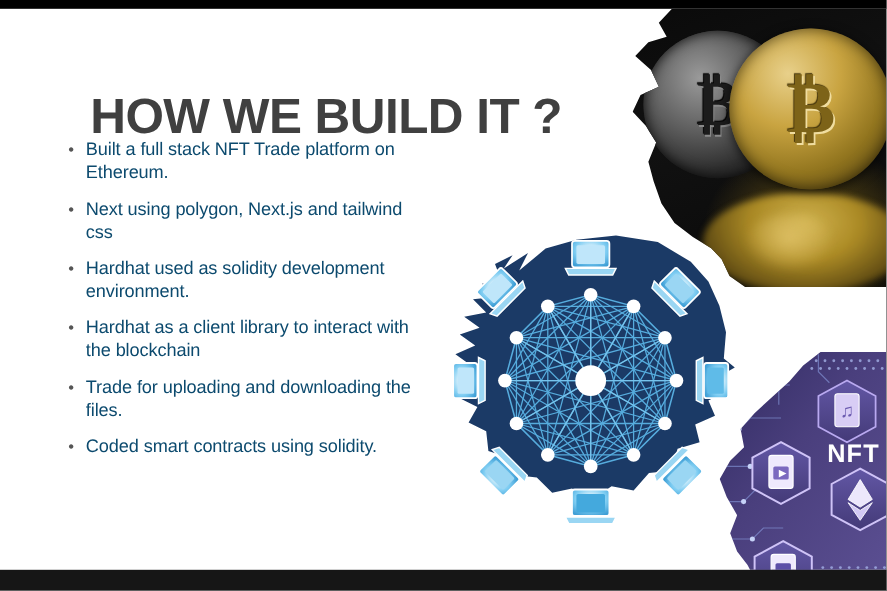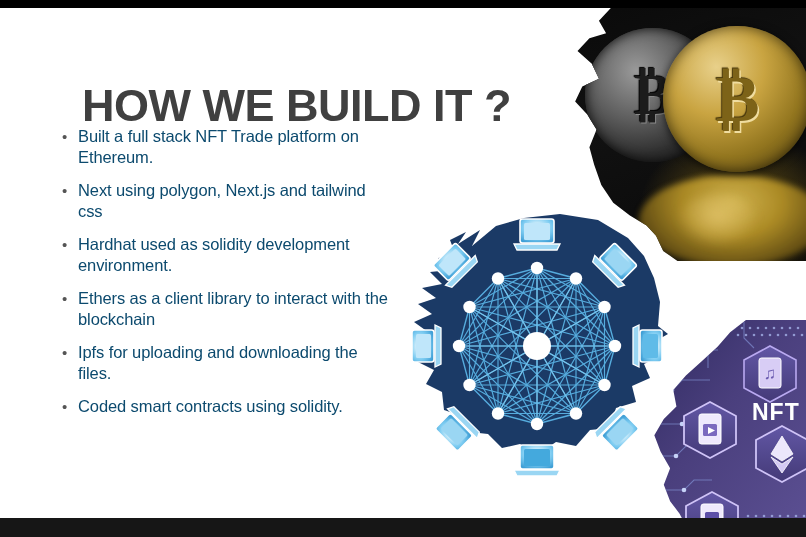--- a/index.html
+++ b/index.html
@@ -533,25 +533,25 @@
         <li class="bullet-row">
           <span class="bullet-dot">•</span>
           <span class="bullet-text">Next using polygon, Next.js and tailwind css</span>
         </li>
         <li class="bullet-row">
           <span class="bullet-dot">•</span>
           <span class="bullet-text">Hardhat used as solidity development environment.</span>
         </li>
         <li class="bullet-row">
           <span class="bullet-dot">•</span>
-          <span class="bullet-text">Ethers as a client library to interact with the blockchain</span>
+          <span class="bullet-text">Hardhat as a client library to interact with the blockchain</span>
         </li>
         <li class="bullet-row">
           <span class="bullet-dot">•</span>
-          <span class="bullet-text">Ipfs for uploading and downloading the files.</span>
+          <span class="bullet-text">Trade for uploading and downloading the files.</span>
         </li>
         <li class="bullet-row">
           <span class="bullet-dot">•</span>
           <span class="bullet-text">Coded smart contracts using solidity.</span>
         </li>
       </ul>
 
   </div>
 
   <div class="bar-bottom"></div>

